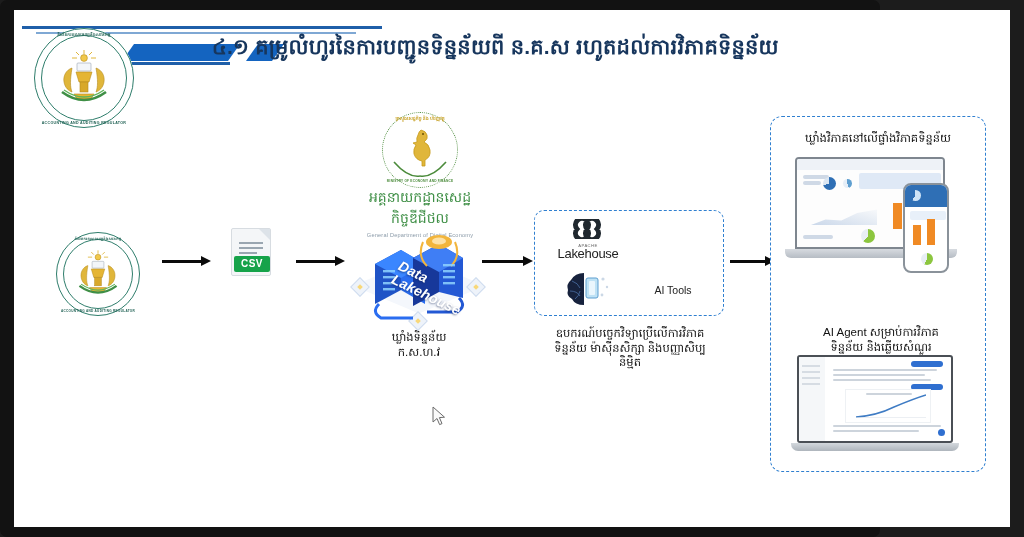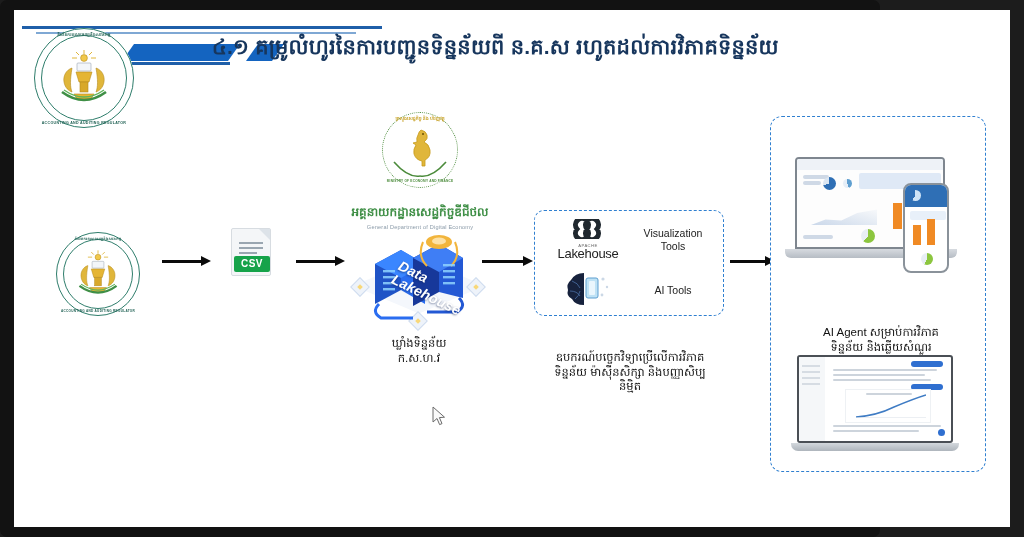--- a/index.html
+++ b/index.html
@@ -334,21 +334,21 @@
         <div class="mef-bot">MINISTRY OF ECONOMY AND FINANCE</div>
         <svg style="position:absolute;left:22px;top:14px;" width="32" height="44" viewBox="0 0 32 44">
           <path d="M17 4 q5 1 6 5 q1 4 -2 6 l-1 1 q5 2 6 8 q1 7 -5 10 l0 6 l-3 0 l0 -5 q-6 -1 -8 -7 q-1 -5 2 -9 l-3 -2 l4 -1 q-1 -4 1 -7 q1 -4 3 -5 z" fill="#e0b63a" stroke="#c79a1c" stroke-width=".8"></path>
           <circle cx="19" cy="8" r="1" fill="#6b4f05"></circle>
         </svg>
         <svg style="position:absolute;left:8px;bottom:10px;" width="60" height="20" viewBox="0 0 60 20">
           <path d="M4 4 q14 16 26 14" fill="none" stroke="#4b8b3b" stroke-width="1.6"></path>
           <path d="M56 4 q-14 16 -26 14" fill="none" stroke="#4b8b3b" stroke-width="1.6"></path>
         </svg>
       </div>
-      <div style="margin-top:16px;font-size:12px;color:#3f8f46;font-weight:bold;">អគ្គនាយកដ្ឋានសេដ្ឋកិច្ចឌីជីថល</div>
+      <div style="margin-top:0;font-size:14px;color:#3f8f46;font-weight:normal;">អគ្គនាយកដ្ឋានសេដ្ឋកិច្ចឌីជីថល</div>
       <div style="margin-top:2px;font-size:5.6px;color:#8a9aa8;letter-spacing:.2px;">General Department of Digital Economy</div>
     </div>
 
     <div class="node" style="left:322px;top:208px;width:166px;">
       <div class="lakehouse">
         <div class="lh-plate"></div>
         <div class="lh-chip" style="left:14px;top:62px;">
             <i></i>
           </div>
         <div class="lh-chip" style="left:130px;top:62px;">
@@ -382,37 +382,35 @@
             <rect x="104" y="58" width="12" height="2.4"></rect>
               <rect x="104" y="64" width="12" height="2.4"></rect>
           </g>
 
           <path d="M40 86 q-8 8 2 14 h32" fill="none" stroke="#2a6df0" stroke-width="3"></path>
           <path d="M120 80 q8 8 -2 14 h-30" fill="none" stroke="#2358d4" stroke-width="3"></path>
         </svg>
         <div class="lh-label" style="white-space:pre-line;">Data
 Lakehouse</div>
       </div>
-      <div class="node-cap" style="margin-top:6px;">ឃ្លាំងទិន្នន័យ
+      <div class="node-cap" style="">ឃ្លាំងទិន្នន័យ
 ក.ស.ហ.វ</div>
     </div>
 
     <div class="arrow" style="left:468px;top:250px;width:42px;"></div>
 
     <div id="tools-card">
       <div class="tool-row" style="top:6px;">
         <div class="glyph">
           <svg width="46" height="20" viewBox="0 0 46 20">
             <path d="M12 10 a6.5 6.5 0 1 1 10 0 a6.5 6.5 0 1 0 10 0 a6.5 6.5 0 1 0 -10 0 a6.5 6.5 0 1 1 -10 0 z" fill="none" stroke="#20282f" stroke-width="5" stroke-linecap="round"></path>
           </svg>
           <div class="superset-tiny">APACHE</div>
           <div class="superset-word">Lakehouse</div>
         </div>
-        <div class="tlabel" style="white-space:pre-line;">Visualization
-Tools</div>
       </div>
 
       <div class="tool-row" style="top:56px;">
         <div class="glyph">
           <svg width="48" height="40" viewBox="0 0 48 40">
             <path d="M20 4 q-9 0 -13 7 q-5 4 -3 10 q-2 6 4 9 q3 6 12 6 l0 -32 z" fill="#17223d"></path>
             <g stroke="#4a6fa5" stroke-width=".8" fill="none">
               <path d="M8 12 q6 2 8 7"></path>
                 <path d="M6 22 q7 0 10 5"></path>
                 <path d="M11 30 q4 -3 5 -8"></path>
@@ -422,27 +420,28 @@
             <g fill="#cbd8e6">
               <circle cx="39" cy="10" r="1.6"></circle>
                 <circle cx="43" cy="18" r="1.2"></circle>
                 <circle cx="38" cy="26" r="1.4"></circle>
             </g>
           </svg>
         </div>
         <div class="tlabel">AI Tools</div>
       </div>
     </div>
-    <div class="node-cap" style="position:absolute;left:506px;top:340px;width:220px;text-align:center;">ឧបករណ៍បច្ចេកវិទ្យាប្រើលើការវិភាគ
+    <div class="node-cap" style="position:absolute;left:506px;top:316px;width:220px;text-align:center;">ឧបករណ៍បច្ចេកវិទ្យាប្រើលើការវិភាគ
 ទិន្នន័យ ម៉ាស៊ីនសិក្សា និងបញ្ញាសិប្ប
 និម្មិត</div>
 
     <div class="arrow" style="left:716px;top:250px;width:36px;"></div>
 
     <div id="results-panel">
+      <div class="r-title">ឃ្លាំងវិភាគនៅលើផ្ទាំងវិភាគទិន្នន័យ</div>
 
       <div class="mock-top">
         <div class="lap-screen">
           <div class="dash-topbar"></div>
           <div class="dash-pill" style="left:6px;top:16px;width:26px;"></div>
           <div class="dash-pill" style="left:6px;top:22px;width:18px;"></div>
           <div class="dash-blue-card" style="left:62px;top:14px;width:82px;height:16px;"></div>
           <div class="dash-donut" style="left:26px;top:18px;background:conic-gradient(#2f6fb5 0 70%,#dbe6f2 70% 100%);"></div>
           <div class="dash-donut" style="left:46px;top:20px;width:9px;height:9px;background:conic-gradient(#5f9fd0 0 45%,#e6eef7 45% 100%);"></div>
           <div class="dash-line"></div>

